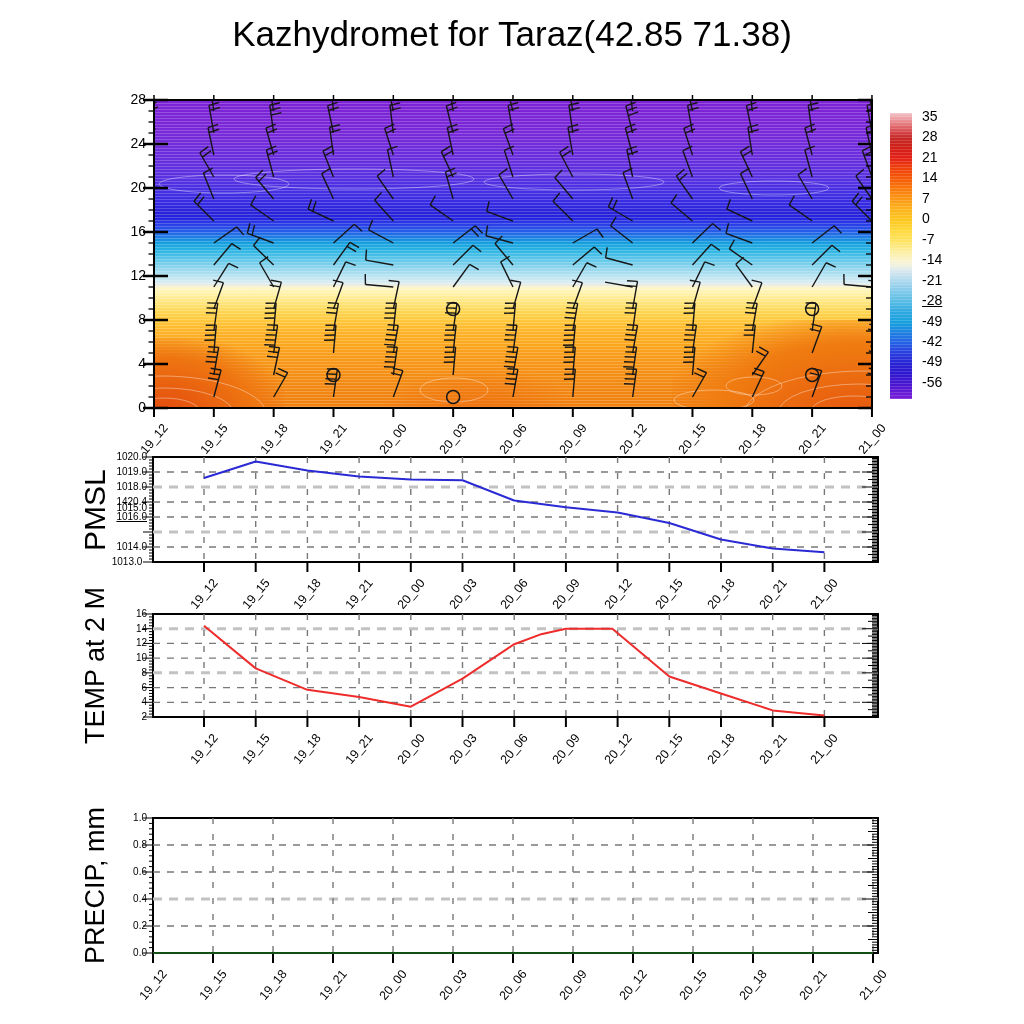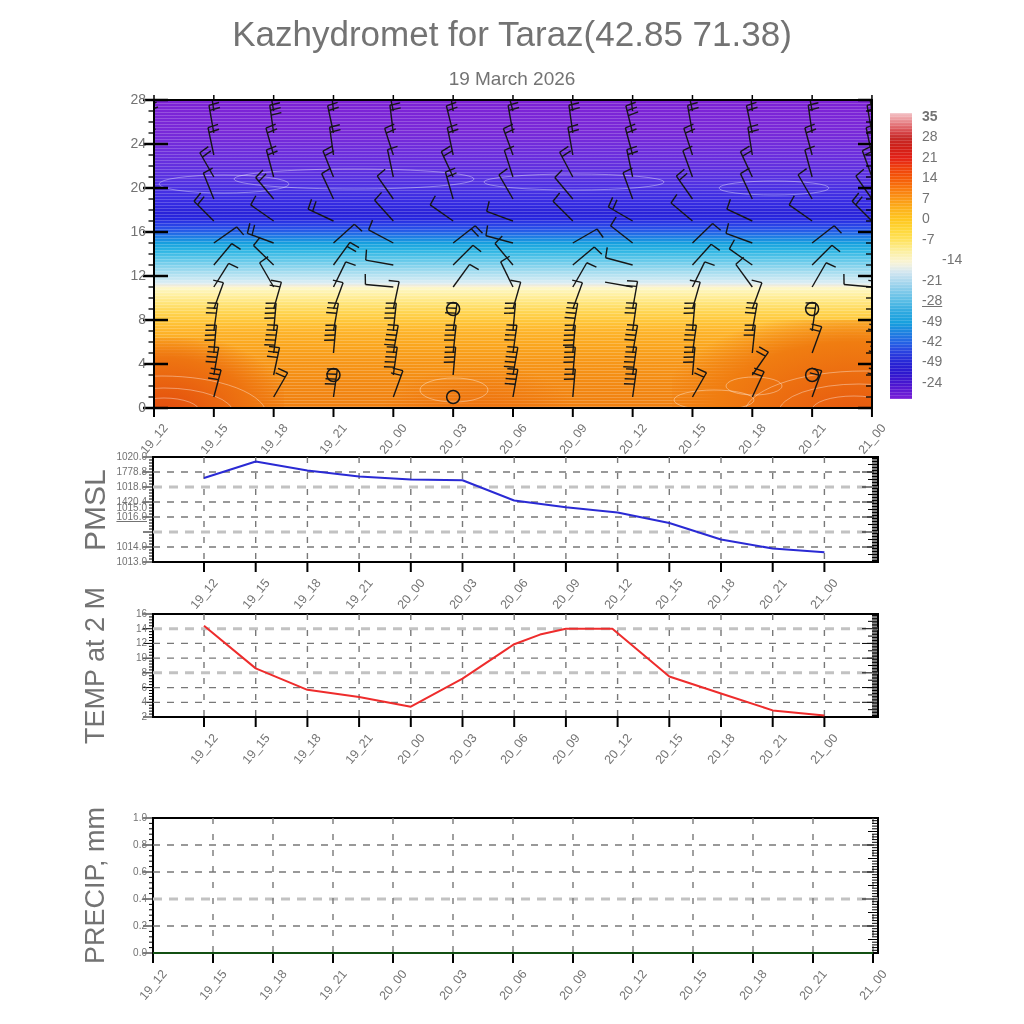--- a/index.html
+++ b/index.html
@@ -1,18 +1,18 @@
 <!DOCTYPE html>
 <html><head>
 <meta charset="utf-8">
 <style>
   html,body{margin:0;padding:0;background:#fff;}
   *{box-sizing:border-box;}
   .canvas{position:relative;width:1024px;height:1024px;background:#fff;overflow:hidden;
-          font-family:"Liberation Sans",sans-serif;color:#737373;}
+          font-family:"Liberation Sans",sans-serif;color:#000000;}
   .title{position:absolute;left:0;top:14px;width:1024px;text-align:center;
          font-size:35px;letter-spacing:0;}
   .subtitle{position:absolute;left:0;top:68px;width:1024px;text-align:center;font-size:19px;}
   .panel{position:absolute;}
   #profile-wrap{left:154px;top:100px;width:718px;height:308px;overflow:hidden;}
   .field{position:absolute;left:0;top:0;width:100%;height:100%;}
   .stripes{position:absolute;left:0;top:0;width:100%;height:100%;
     background:repeating-linear-gradient(180deg, rgba(255,255,255,.20) 0px, rgba(255,255,255,.20) 1px,
                rgba(255,255,255,0) 1px, rgba(255,255,255,0) 3px);}
   .blob{position:absolute;}
@@ -34,21 +34,20 @@
           transform:rotate(-90deg);transform-origin:0 0;}
   #colorbar{position:absolute;left:890px;top:113px;width:22px;height:286px;}
   #colorbar .stripes{background:repeating-linear-gradient(180deg, rgba(255,255,255,.15) 0px,
      rgba(255,255,255,.15) 1px, rgba(255,255,255,0) 1px, rgba(255,255,255,0) 3px);}
 </style>
 </head>
 <body>
 
 <div class="canvas">
   <div class="title">Kazhydromet for Taraz(42.85 71.38)</div>
-  <div class="subtitle">19 March 2026</div>
 
   <div id="profile-wrap" class="panel">
     <div class="field" id="field-gradient" style="background: linear-gradient(rgb(125, 34, 213) 0%, rgb(121, 41, 216) 10%, rgb(107, 46, 221) 18%, rgb(90, 50, 225) 25%, rgb(69, 48, 227) 30%, rgb(51, 42, 226) 34%, rgb(42, 34, 216) 36.5%, rgb(39, 38, 223) 38.5%, rgb(42, 58, 229) 40%, rgb(40, 83, 232) 42%, rgb(31, 126, 228) 44.5%, rgb(22, 160, 222) 46.5%, rgb(47, 182, 228) 49%, rgb(100, 201, 234) 52%, rgb(151, 216, 238) 55%, rgb(191, 229, 242) 57.5%, rgb(220, 237, 243) 59.5%, rgb(242, 236, 216) 60.3%, rgb(253, 247, 200) 61%, rgb(255, 241, 166) 63%, rgb(255, 228, 120) 66%, rgb(255, 212, 79) 69%, rgb(255, 197, 56) 72%, rgb(254, 181, 43) 75%, rgb(251, 168, 31) 79%, rgb(247, 151, 24) 85%, rgb(243, 138, 19) 92%, rgb(240, 127, 16) 100%);"></div>
     <div class="stripes"></div>
     <div class="blob" id="blob-left"></div>
     <div class="blob" id="blob-mid"></div>
     <div class="blob" id="blob-right"></div>
     <svg id="profile-svg">
         <ellipse cx="70" cy="84" rx="65" ry="9" fill="none" stroke="rgba(255,255,255,.38)" stroke-width="1"></ellipse>
         <ellipse cx="200" cy="79" rx="120" ry="10" fill="none" stroke="rgba(255,255,255,.38)" stroke-width="1"></ellipse>
@@ -1104,42 +1103,42 @@
       <div class="xlab" style="left:289.49px;top:421px;">19_21</div>
       <div class="xlab" style="left:349.32px;top:421px;">20_00</div>
       <div class="xlab" style="left:409.15px;top:421px;">20_03</div>
       <div class="xlab" style="left:468.98px;top:421px;">20_06</div>
       <div class="xlab" style="left:528.81px;top:421px;">20_09</div>
       <div class="xlab" style="left:588.64px;top:421px;">20_12</div>
       <div class="xlab" style="left:648.47px;top:421px;">20_15</div>
       <div class="xlab" style="left:708.3px;top:421px;">20_18</div>
       <div class="xlab" style="left:768.13px;top:421px;">20_21</div>
       <div class="xlab" style="left:827.96px;top:421px;">21_00</div>
-      <div class="cblab" style="left:922px;top:108px;font-weight:bold;">35</div>
+      <div class="cblab" style="left:922px;top:108px;">35</div>
       <div class="cblab" style="left:922px;top:128.45px;">28</div>
       <div class="cblab" style="left:922px;top:148.9px;">21</div>
       <div class="cblab" style="left:922px;top:169.35px;">14</div>
       <div class="cblab" style="left:922px;top:189.8px;">7</div>
       <div class="cblab" style="left:922px;top:210.25px;">0</div>
       <div class="cblab" style="left:922px;top:230.7px;">-7</div>
-      <div class="cblab" style="left:922px;top:251.14999999999998px;margin-left:20px;">-14</div>
+      <div class="cblab" style="left:922px;top:251.14999999999998px;">-14</div>
       <div class="cblab" style="left:922px;top:271.6px;">-21</div>
       <div class="cblab" style="left:922px;top:292.04999999999995px;text-decoration:underline;">-28</div>
       <div class="cblab" style="left:922px;top:312.5px;">-49</div>
       <div class="cblab" style="left:922px;top:332.95px;">-42</div>
       <div class="cblab" style="left:922px;top:353.4px;">-49</div>
-      <div class="cblab" style="left:922px;top:373.84999999999997px;">-24</div>
+      <div class="cblab" style="left:922px;top:373.84999999999997px;">-56</div>
       <div class="ylab-small" style="left:107px;top:451px;width:40px;">1020.0</div>
-      <div class="ylab-small" style="left:107px;top:466px;width:40px;">1778.8</div>
+      <div class="ylab-small" style="left:107px;top:466px;width:40px;">1019.0</div>
       <div class="ylab-small" style="left:107px;top:481px;width:40px;">1018.0</div>
       <div class="ylab-small" style="left:107px;top:496px;width:40px;">1420.4</div>
       <div class="ylab-small" style="left:107px;top:511px;width:40px;text-decoration:underline;">1016.0</div>
       <div class="ylab-small" style="left:107px;top:502px;width:40px;">1015.0</div>
       <div class="ylab-small" style="left:107px;top:541px;width:40px;">1014.0</div>
-      <div class="ylab-small" style="left:107px;top:556px;width:40px;">1013.0</div>
+      <div class="ylab-small" style="left:107px;top:556px;width:40px;text-align:center;">1013.0</div>
       <div class="xlab" style="left:160px;top:576px;">19_12</div>
       <div class="xlab" style="left:211.7px;top:576px;">19_15</div>
       <div class="xlab" style="left:263.4px;top:576px;">19_18</div>
       <div class="xlab" style="left:315.1px;top:576px;">19_21</div>
       <div class="xlab" style="left:366.8px;top:576px;">20_00</div>
       <div class="xlab" style="left:418.5px;top:576px;">20_03</div>
       <div class="xlab" style="left:470.20000000000005px;top:576px;">20_06</div>
       <div class="xlab" style="left:521.9000000000001px;top:576px;">20_09</div>
       <div class="xlab" style="left:573.6px;top:576px;">20_12</div>
       <div class="xlab" style="left:625.3px;top:576px;">20_15</div>

